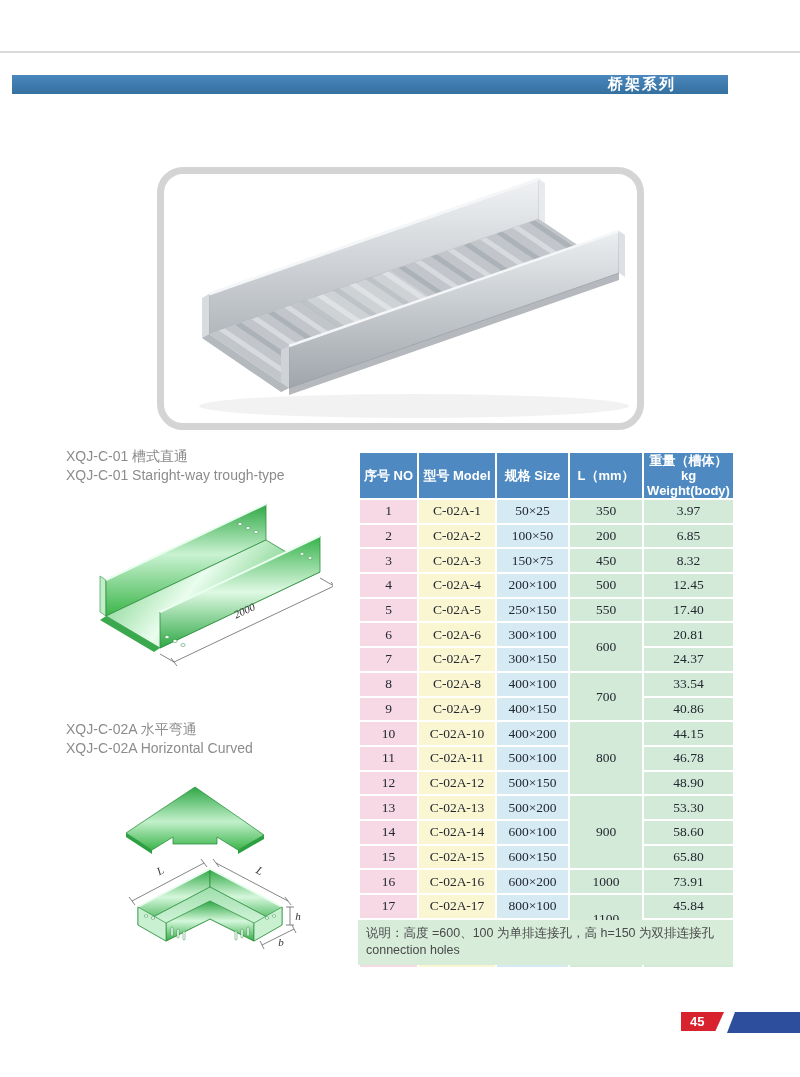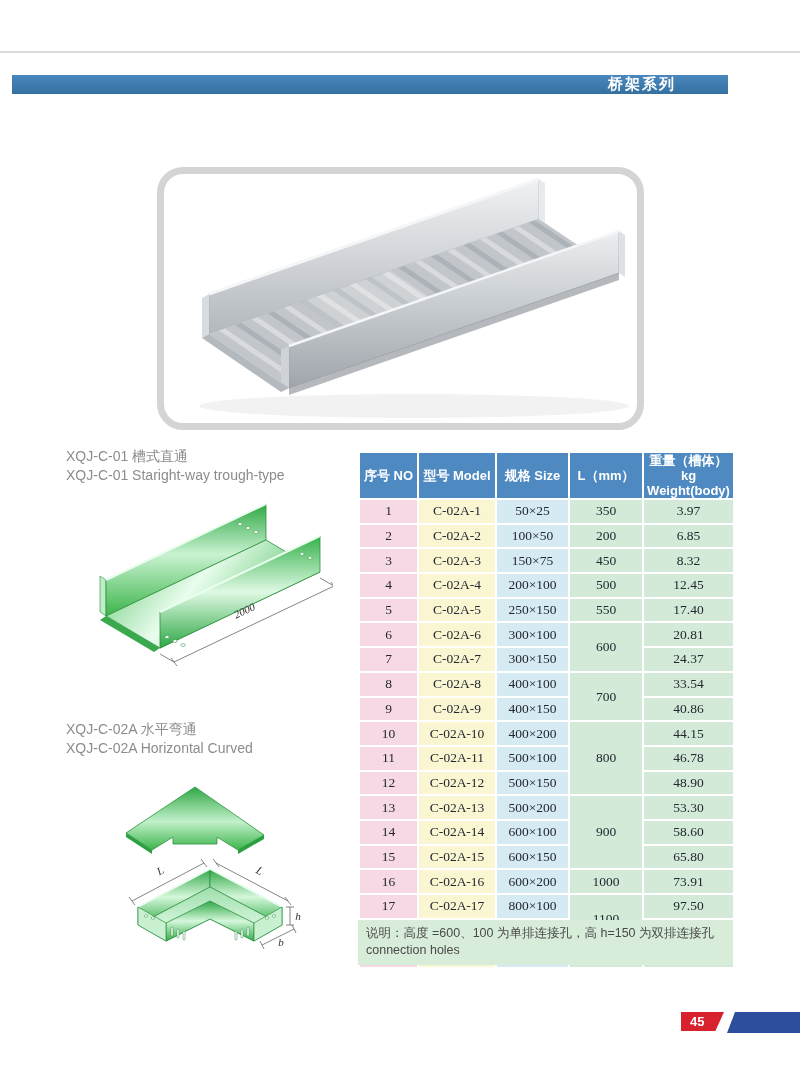--- a/index.html
+++ b/index.html
@@ -374,21 +374,21 @@
         <td class="col-model">C-02A-16</td>
         <td class="col-size">600×200</td>
         <td class="col-l">1000</td>
         <td class="col-weight">73.91</td>
       </tr>
       <tr>
         <td class="col-no">17</td>
         <td class="col-model">C-02A-17</td>
         <td class="col-size">800×100</td>
         <td class="col-l" rowspan="2">1100</td>
-        <td class="col-weight">97.50</td>
+        <td class="col-weight">45.84</td>
       </tr>
       <tr>
         <td class="col-no">18</td>
         <td class="col-model">C-02A-18</td>
         <td class="col-size">800×150</td>
         <td class="col-weight">89.80</td>
       </tr>
       <tr>
         <td class="col-no">19</td>
         <td class="col-model">C-02A-19</td>

